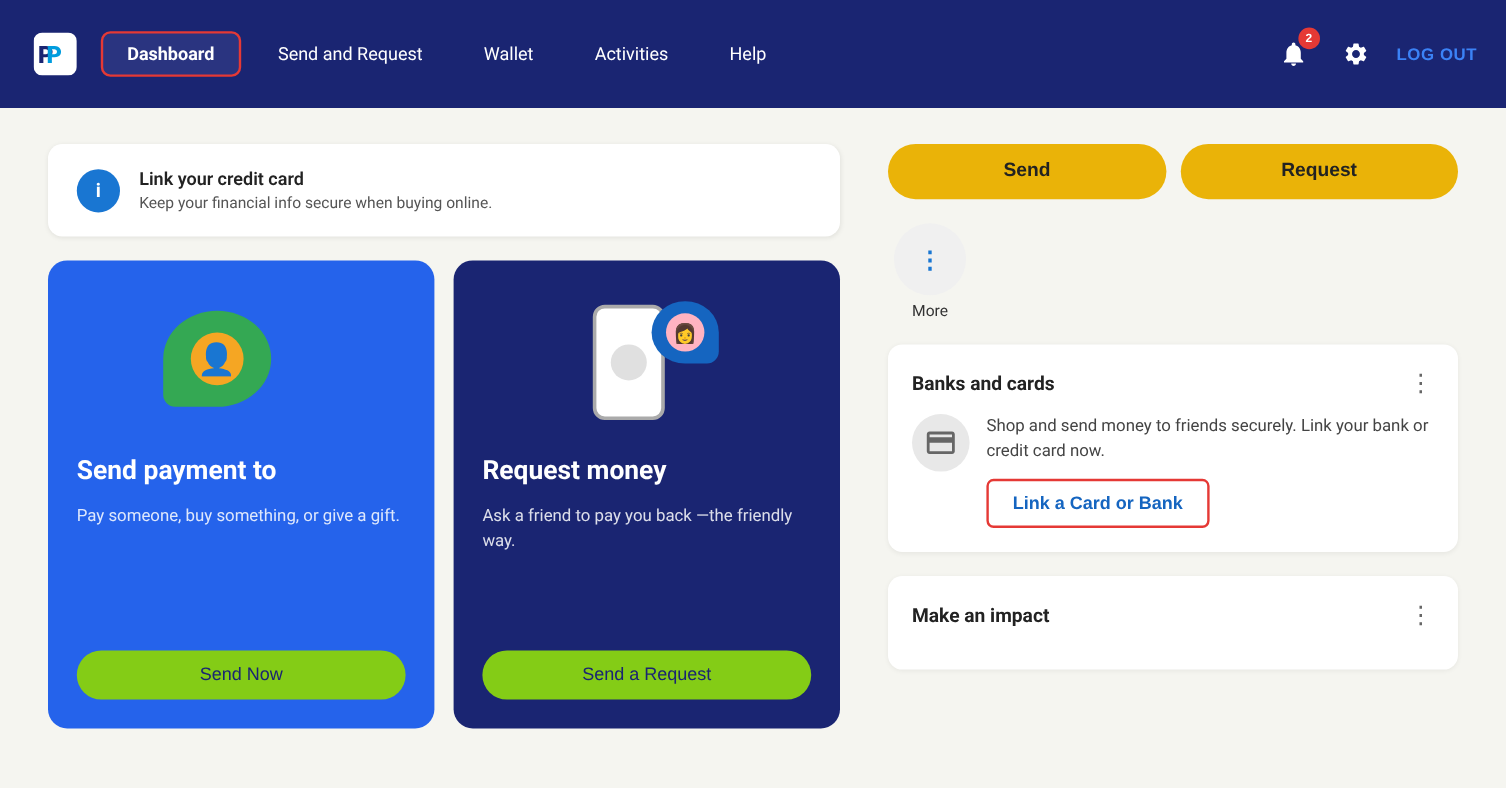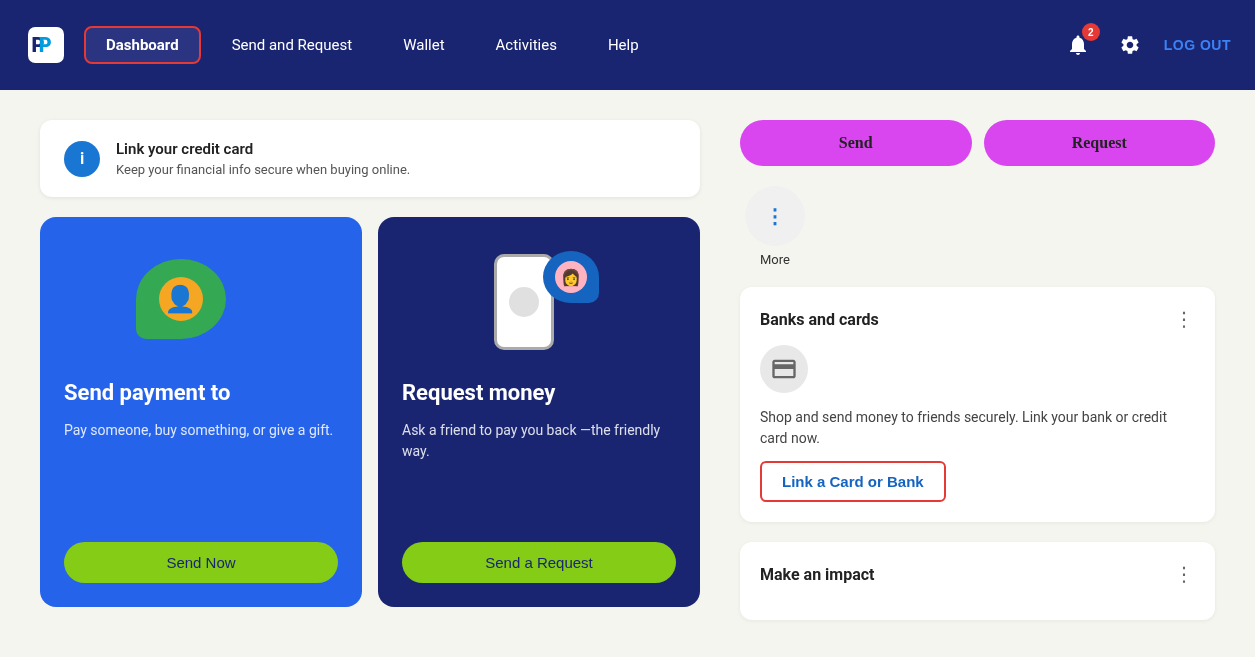--- a/index.html
+++ b/index.html
@@ -198,23 +198,22 @@
       gap: 12px;
     }
     .action-btn {
       flex: 1;
       padding: 14px;
       border: none;
       border-radius: 50px;
       font-size: 16px;
       font-weight: 700;
       cursor: pointer;
-      background: #d946ef;
+      background: #eab308;
       color: #222;
-      font-family: Liberation Serif, serif;
     }
     .more-section {
       display: flex;
       flex-direction: column;
       align-items: center;
       gap: 6px;
       width: 70px;
     }
     .more-circle {
       width: 60px;
@@ -254,21 +253,20 @@
     .section-menu {
       color: #666;
       font-size: 20px;
       cursor: pointer;
       letter-spacing: 1px;
     }
     .section-body {
       display: flex;
       align-items: flex-start;
       gap: 14px;
-      flex-direction: column;
     }
     .section-icon {
       width: 48px;
       height: 48px;
       border-radius: 50%;
       background: #e8e8e8;
       display: flex;
       align-items: center;
       justify-content: center;
       flex-shrink: 0;

